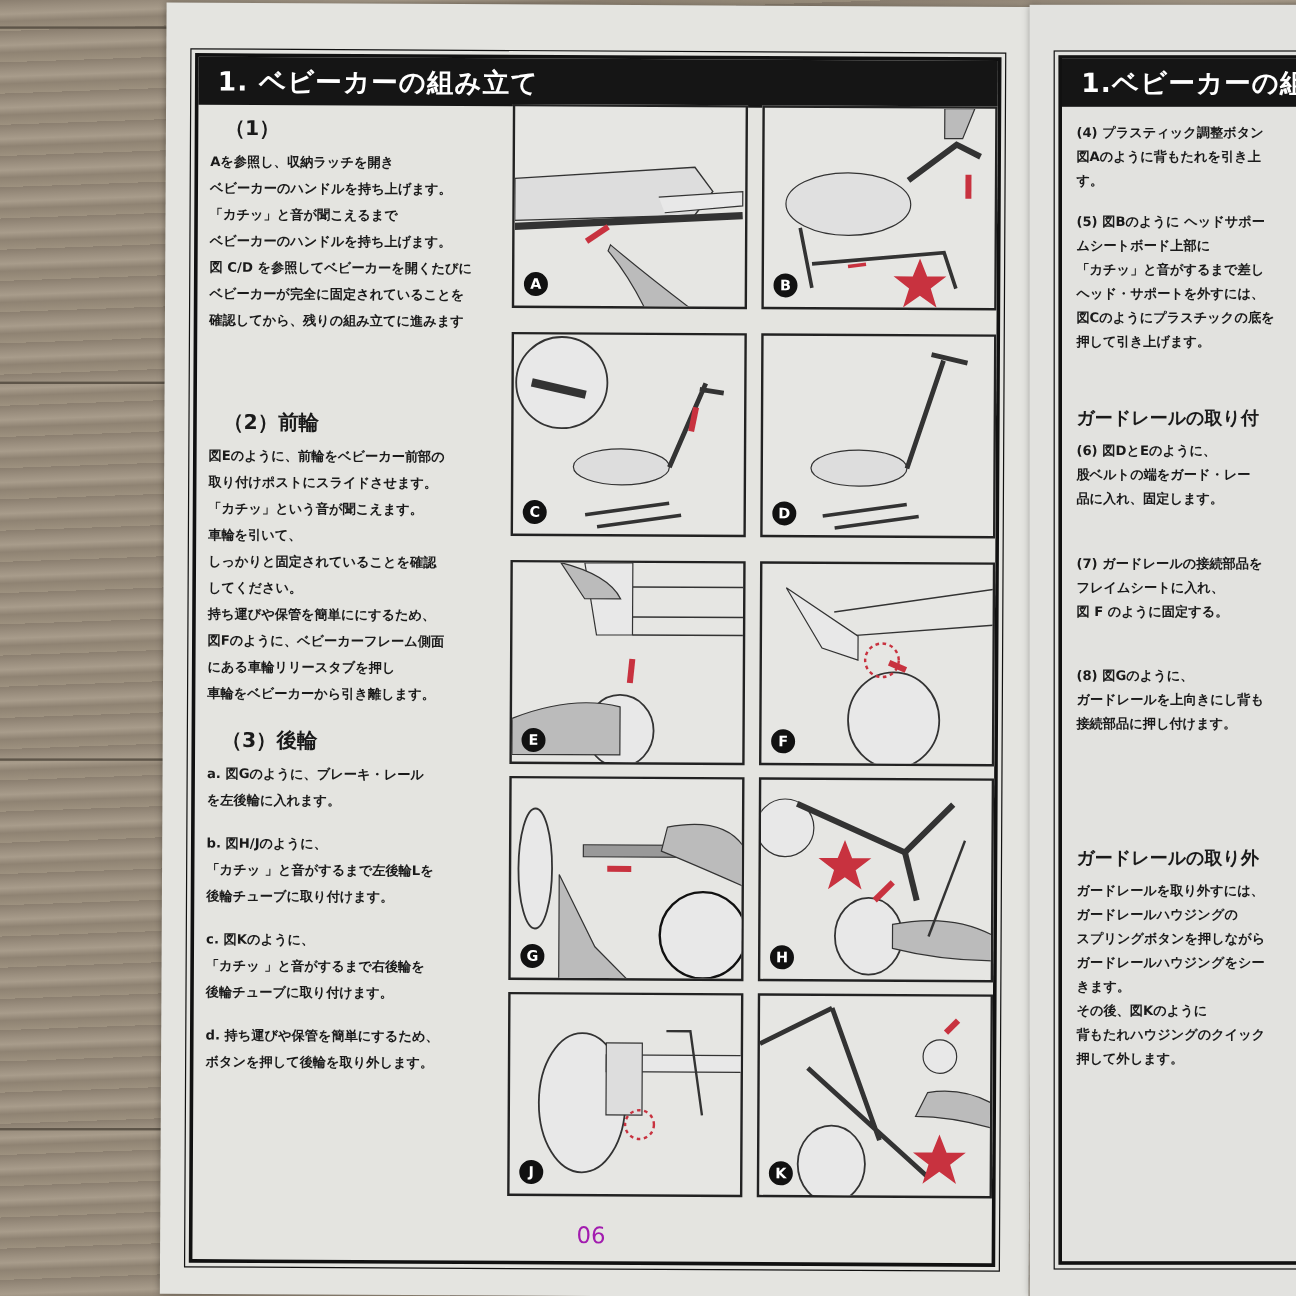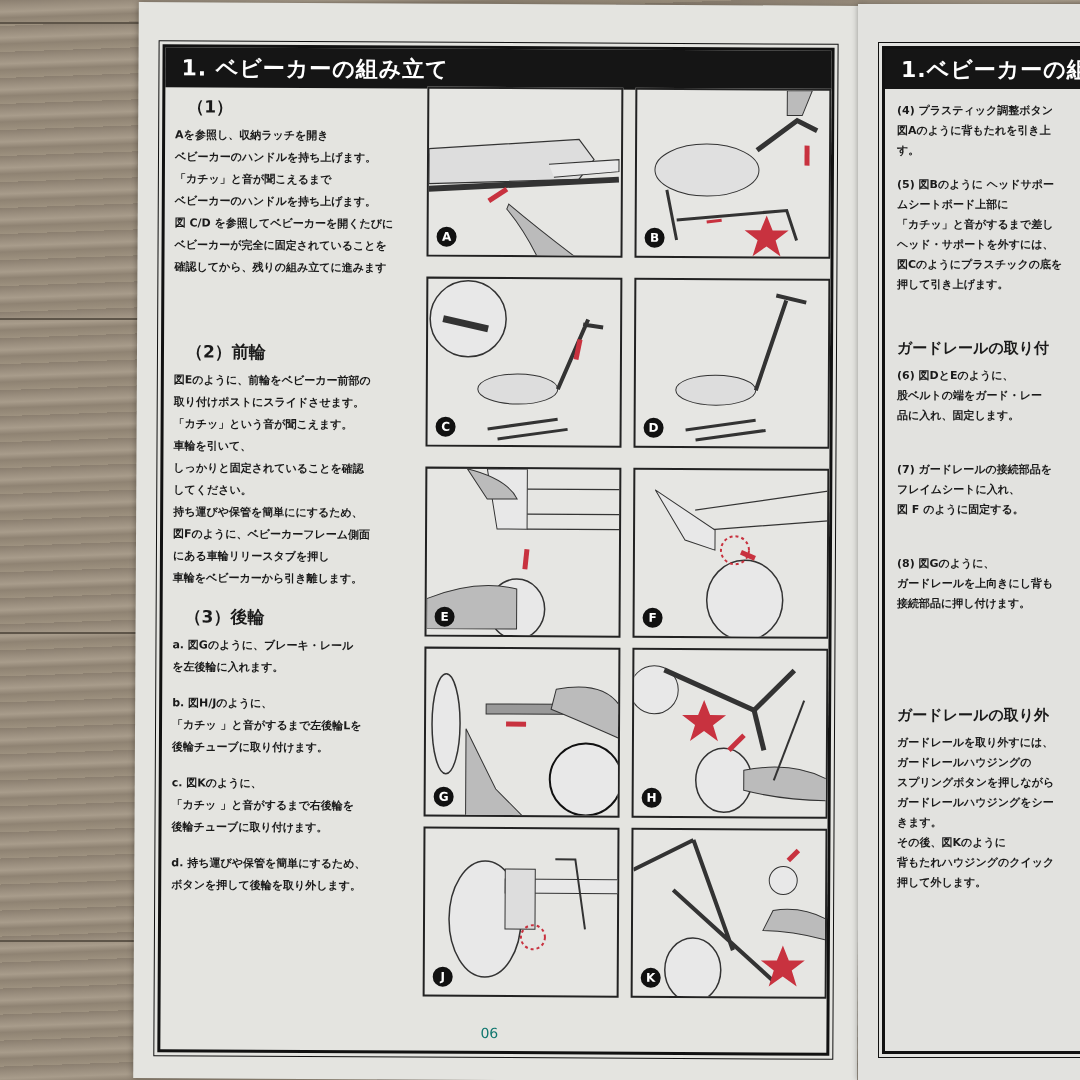--- a/index.html
+++ b/index.html
@@ -43,21 +43,21 @@
   }
   .fig-label {
     position: absolute; left: 8px; bottom: 8px;
     width: 20px; height: 20px; border-radius: 50%;
     background: #111; color: #fff; font-size: 12px; font-weight: bold;
     display: flex; align-items: center; justify-content: center;
   }
   .fig svg { position: absolute; inset: 0; }
   .page-number {
     position: absolute; left: 320px; bottom: 10px;
-    font-size: 14px; color: #0f766e;
+    font-size: 19px; color: #a21caf;
   }
   .right-col { position: absolute; left: 12px; top: 52px; width: 230px; color: #1a1a1a; }
   .right-col .line { font-size: 11px; line-height: 20px; }
   .right-head { font-size: 15px; font-weight: bold; margin: 18px 0 8px 0; white-space: nowrap; }
 </style>
 </head>
 <body>
 
 <div class="floor-seam" style="top:22px"></div>
 <div class="floor-seam" style="top:318px"></div>

